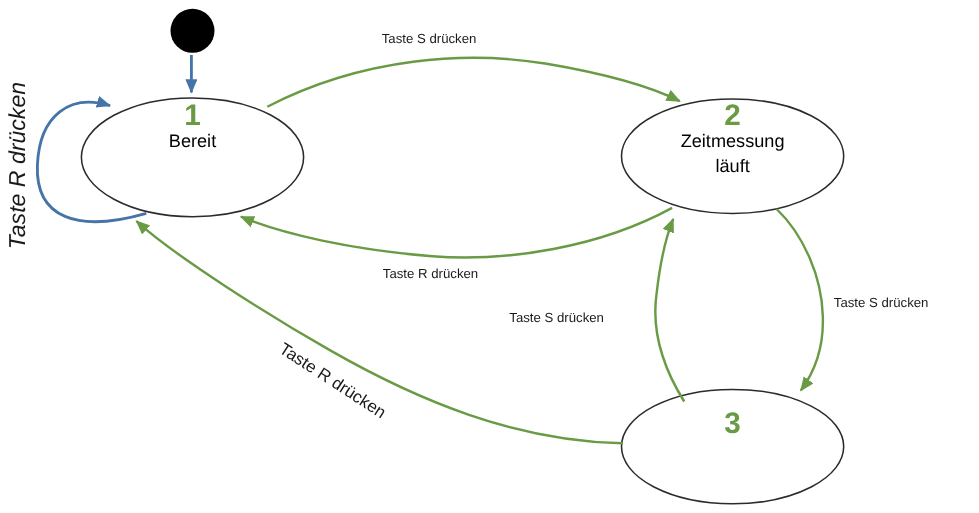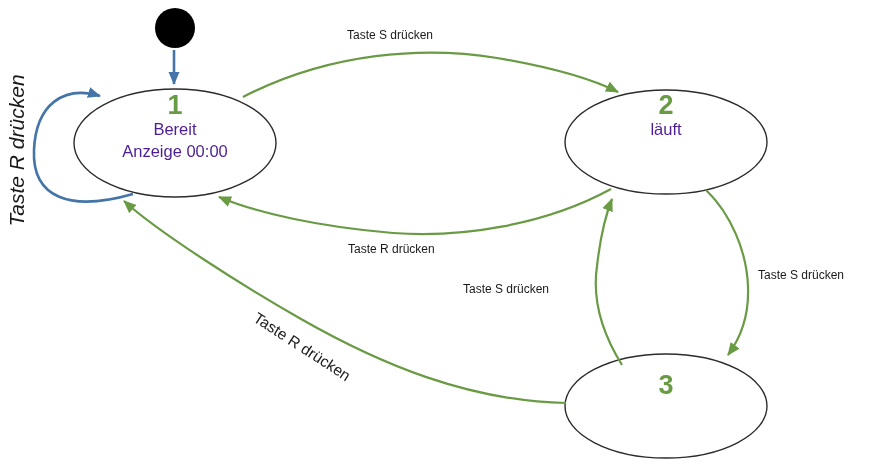--- a/index.html
+++ b/index.html
@@ -19,21 +19,21 @@
     text-align:center;
     pointer-events:none;
   }
   .state-num {
     font-size:27px; line-height:1.0;
     font-weight:600;
     color:#699a44;
   }
   .state-line {
     font-size:16.5px; line-height:1.32;
-    color:#4c1d95;
+    color:#000000;
   }
 
   .lbl {
     position:absolute;
     font-size:12px; color:#1a1a1a;
     white-space:nowrap; line-height:1;
   }
   .lbl-rot {
     transform:rotate(33deg);
     transform-origin:center center;
@@ -78,25 +78,25 @@
     <path d="M 706 190 C 731 214, 747 252, 748 287 C 749 313, 742 336, 728 355" stroke="#699a44" stroke-width="2.2" fill="none" marker-end="url(#ah-green)"></path>
 
     <path d="M 622 365 C 602 333, 592 300, 597 266 C 600 240, 606 214, 612 199" stroke="#699a44" stroke-width="2.2" fill="none" marker-end="url(#ah-green)"></path>
 
     <path d="M 566 403 C 468 401, 380 364, 301 319 C 243 286, 158 232, 124 201" stroke="#699a44" stroke-width="2.2" fill="none" marker-end="url(#ah-green)"></path>
   </svg>
 
   <div class="state-text" style="left:75px; top:92px; width:200px; height:104px;">
     <div class="state-num">1</div>
     <div class="state-line">Bereit</div>
-    <div class="state-line">Anzeige 00:00</div>
   </div>
 
   <div class="state-text" style="left:566px; top:92px; width:200px; height:100px;">
     <div class="state-num">2</div>
+    <div class="state-line">Zeitmessung</div>
     <div class="state-line">läuft</div>
   </div>
 
   <div class="state-text" style="left:566px; top:372px; width:200px; height:100px;">
     <div class="state-num">3</div>
   </div>
 
   <div class="lbl" style="left:347px; top:29px;">Taste S drücken</div>
 
   <div class="lbl" style="left:348px; top:243px;">Taste R drücken</div>

